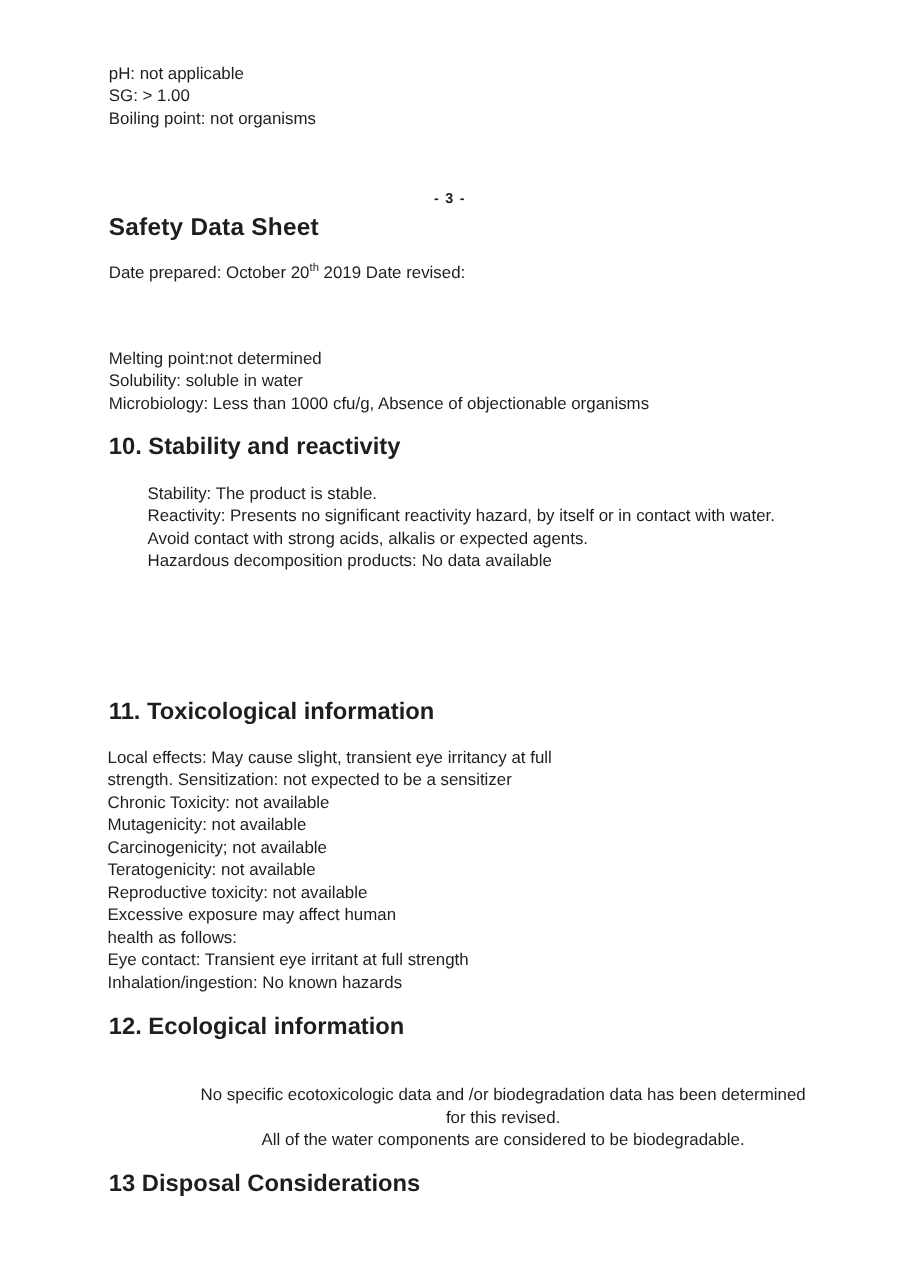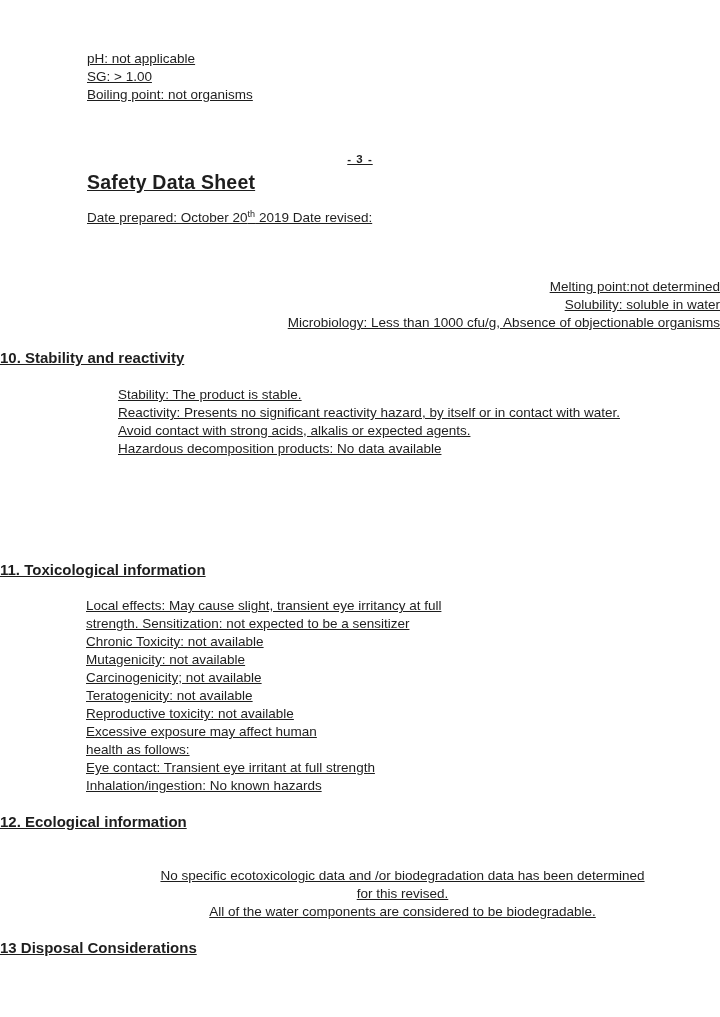--- a/index.html
+++ b/index.html
@@ -8,21 +8,20 @@
     background: #ffffff;
   }
   .page {
     position: relative;
     width: 720px;
     height: 1017px;
     background: #ffffff;
     overflow: hidden;
     font-family: "Liberation Sans", sans-serif;
     color: #1e1e1e;
-    text-decoration: underline;
   }
   .line {
     font-size: 13.5px;
     line-height: 18px;
     white-space: pre;
   }
   .block { margin-left: 87px; }
 
   .intro-block   { margin-top: 50px; }
   .page-number   {
@@ -36,26 +35,27 @@
   }
   .doc-title {
     margin: 4px 0 0 87px;
     font-size: 19.5px;
     line-height: 24px;
     font-weight: bold;
     letter-spacing: 0.2px;
   }
   .date-line     { margin-top: 15px; }
   .date-line sup { font-size: 9px; line-height: 0; }
-  .phys-block    { margin-top: 51px; text-align: right; }
+  .phys-block    { margin-top: 51px; }
 
   .section-heading {
-    font-size: 15px;
+    font-size: 19px;
     line-height: 18px;
     font-weight: bold;
+    margin-left: 87px;
   }
   .heading-10 { margin-top: 17px; }
   .sec-10     { margin-top: 19px; margin-left: 118px; }
   .heading-11 { margin-top: 103px; }
   .sec-11     { margin-top: 18px; margin-left: 86px; }
   .heading-12 { margin-top: 18px; }
   .sec-12     { margin-top: 36px; margin-left: 85px; text-align: center; }
   .heading-13 { margin-top: 18px; }
 </style>
 </head>

